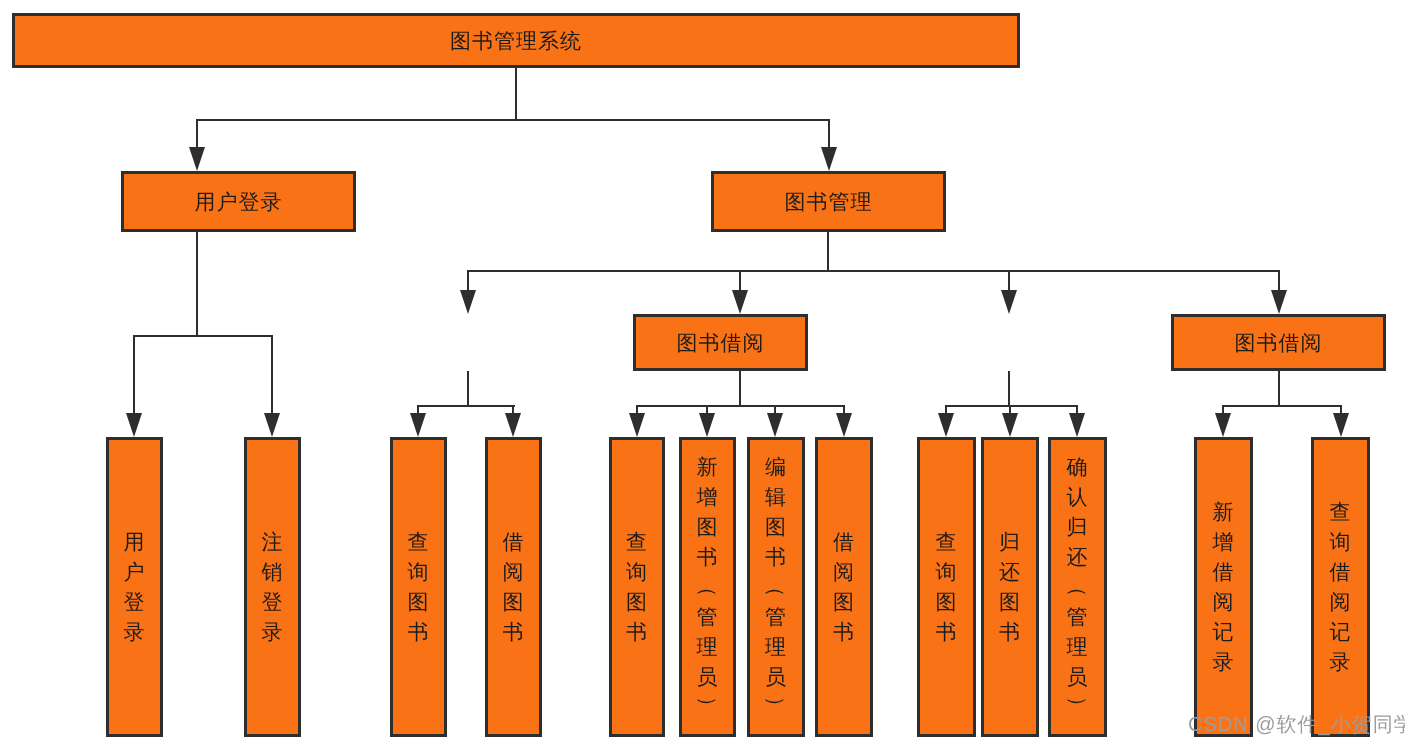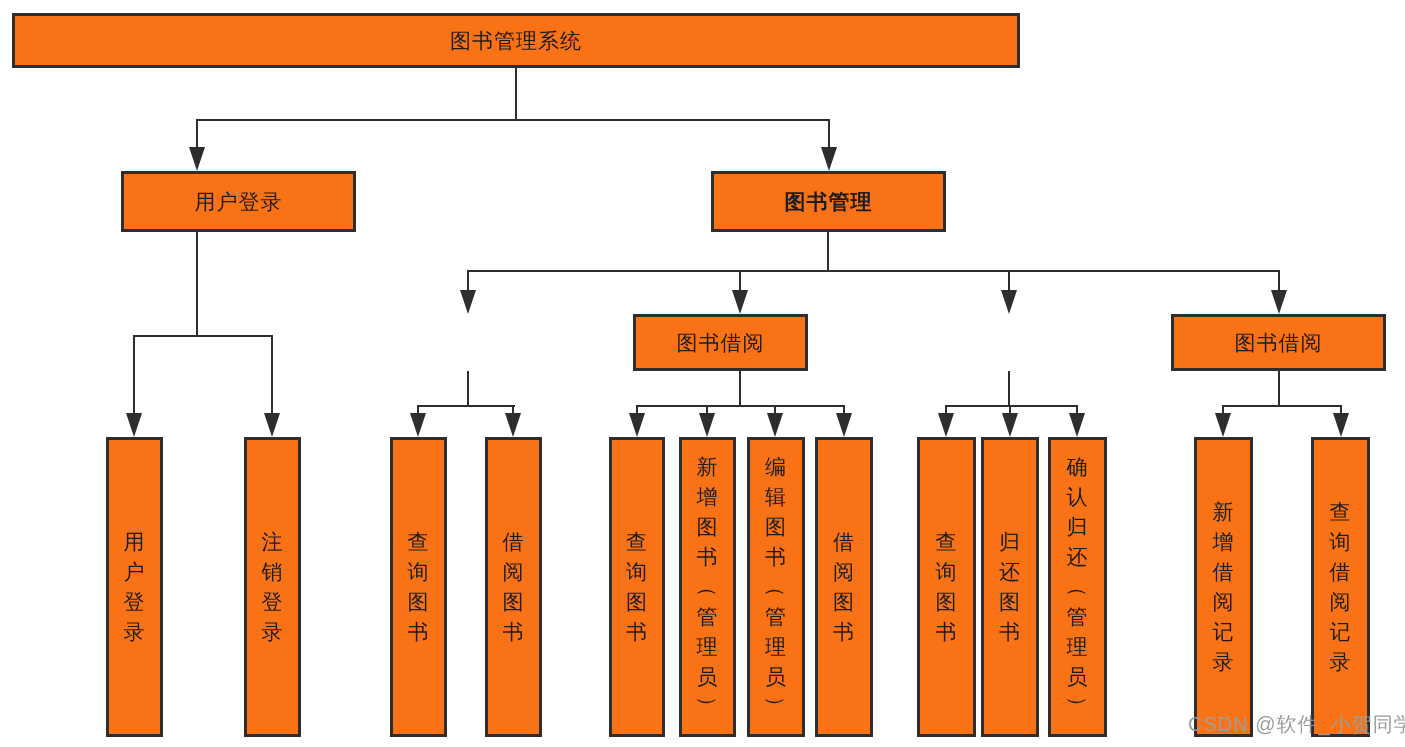--- a/index.html
+++ b/index.html
@@ -42,21 +42,21 @@
   <div class="vline" style="left:515px;top:68px;height:53px;"></div>
   <div class="hline" style="left:196px;top:119px;width:634px;"></div>
   <div class="vline" style="left:196px;top:119px;height:30px;"></div>
   <div class="vline" style="left:828px;top:119px;height:30px;"></div>
   <div class="arr" style="left:189px;top:147px;"></div>
   <div class="arr" style="left:821px;top:147px;"></div>
 
   <div class="node" style="left:80px;top:171px;width:235px;height:61px;margin-left:41px;">
     <span class="lbl">用户登录</span>
   </div>
-  <div class="node" style="left:711px;top:171px;width:235px;height:61px;font-weight:bold;">
+  <div class="node" style="left:711px;top:171px;width:235px;height:61px;">
     <span class="lbl">图书管理</span>
   </div>
 
   <div class="vline" style="left:196px;top:232px;height:105px;"></div>
   <div class="hline" style="left:133px;top:335px;width:140px;"></div>
   <div class="vline" style="left:133px;top:335px;height:80px;"></div>
   <div class="vline" style="left:271px;top:335px;height:80px;"></div>
   <div class="arr" style="left:126px;top:413px;"></div>
   <div class="arr" style="left:264px;top:413px;"></div>
 

